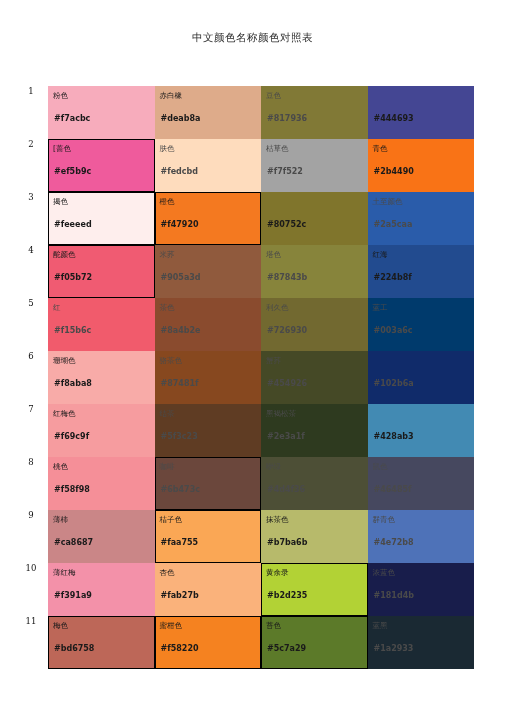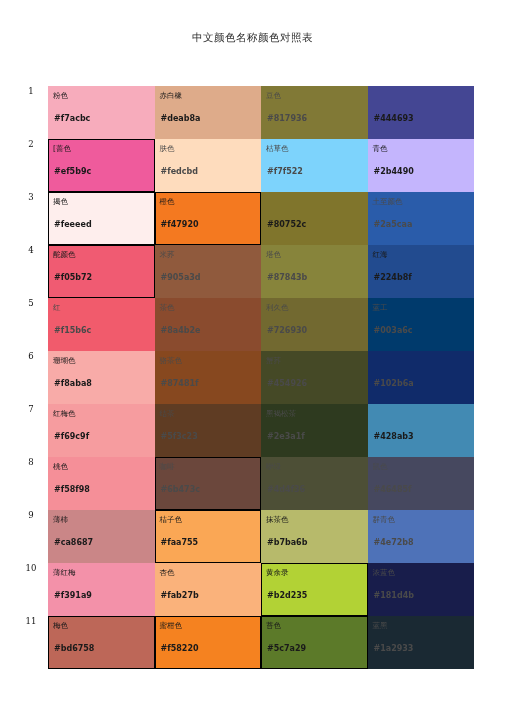--- a/index.html
+++ b/index.html
@@ -119,25 +119,25 @@
         <tr>
           <td class="rownum-cell">2</td>
           <td class="swatch sel-outline" style="background: rgb(239, 91, 156);">
             <div class="cname dark-text">[蔷色</div>
             <div class="chex dark-text">#ef5b9c</div>
           </td>
           <td class="swatch" style="background: rgb(254, 220, 189);">
             <div class="cname dim-text">肤色</div>
             <div class="chex dim-text">#fedcbd</div>
           </td>
-          <td class="swatch" style="background: #7dd3fc;">
+          <td class="swatch" style="background: #a3a3a3;">
             <div class="cname dim-text">枯草色</div>
             <div class="chex dim-text">#f7f522</div>
           </td>
-          <td class="swatch" style="background: #c4b5fd;">
+          <td class="swatch" style="background: #f97316;">
             <div class="cname dark-text">青色</div>
             <div class="chex dark-text">#2b4490</div>
           </td>
         </tr>
         <tr>
           <td class="rownum-cell">3</td>
           <td class="swatch sel-outline" style="background: rgb(254, 238, 237);">
             <div class="cname dark-text">揭色</div>
             <div class="chex dark-text">#feeeed</div>
           </td>

